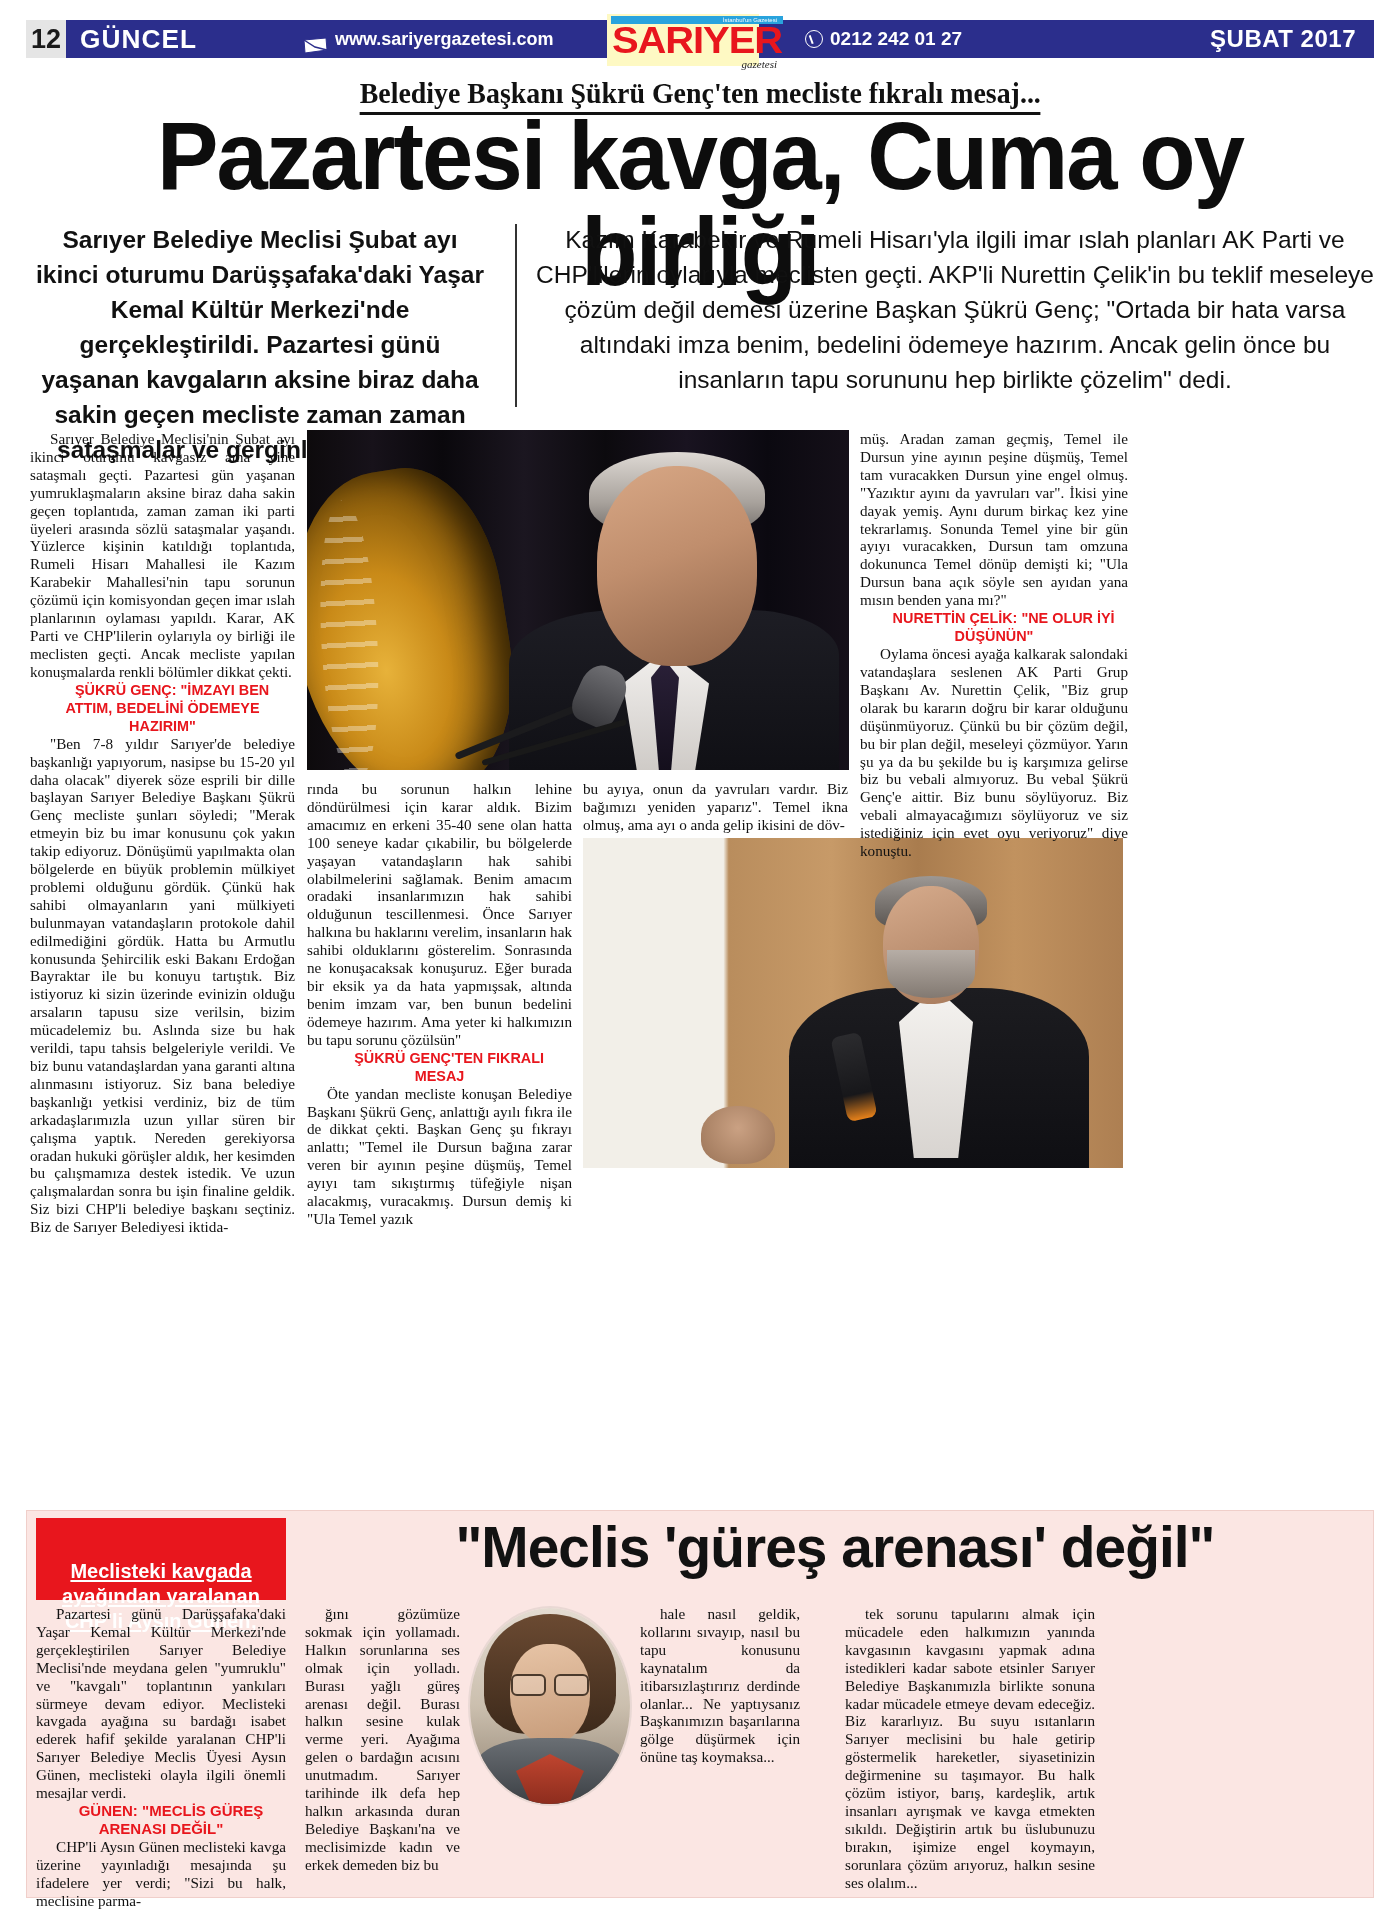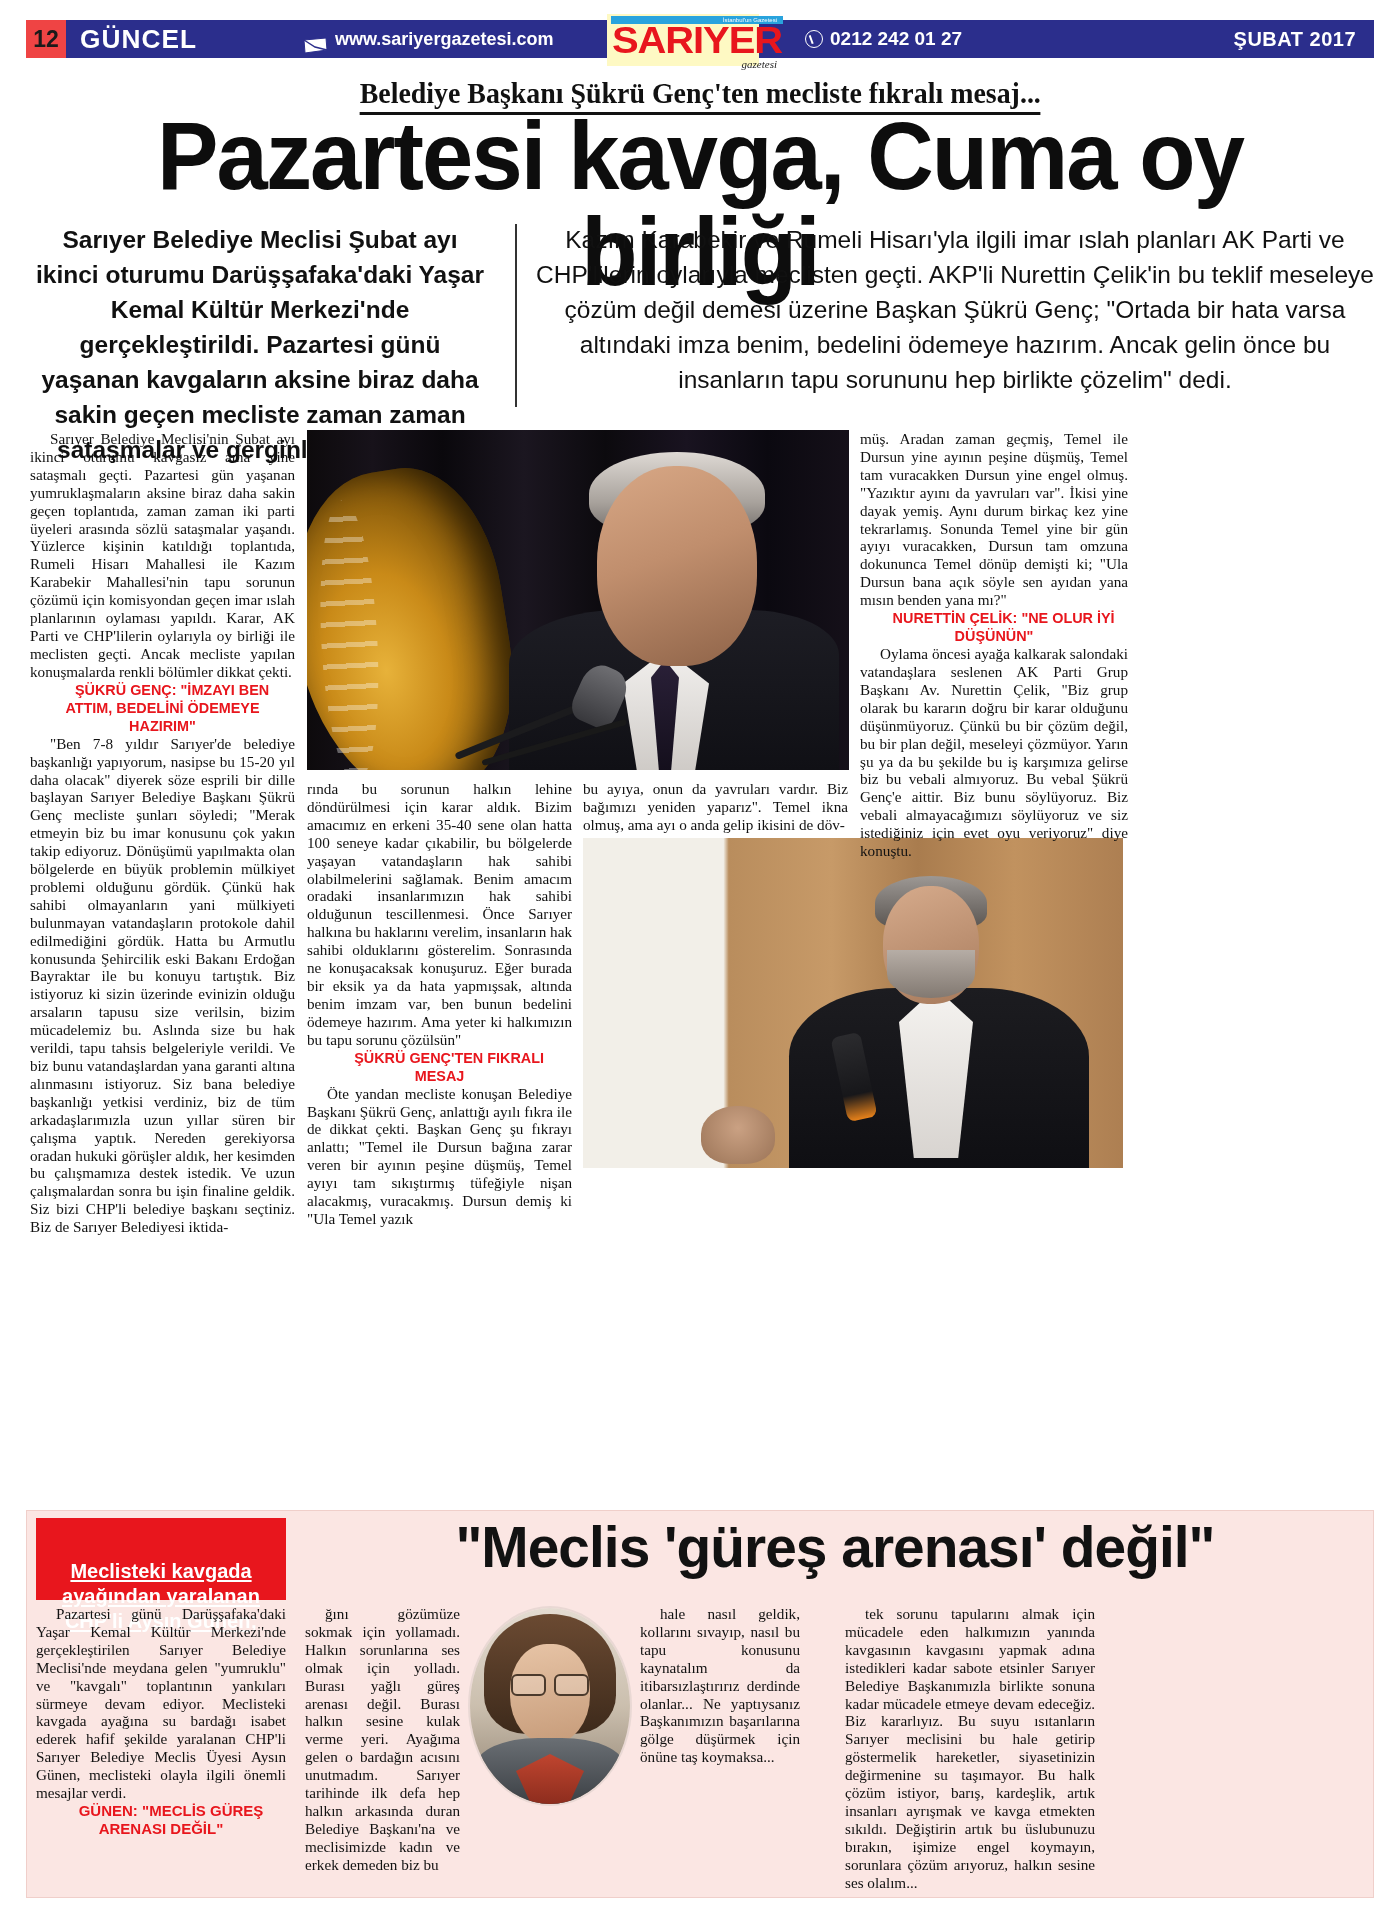--- a/index.html
+++ b/index.html
@@ -13,22 +13,22 @@
   .page{position:relative;width:1400px;height:1919px;}
 
   
   .masthead{
     position:absolute;left:26px;top:20px;width:1348px;height:38px;
     background:#2b2e8c;
   }
   .page-number{
     position:absolute;left:26px;top:20px;width:40px;height:38px;
     color:#ffffff;font-family:"Liberation Sans",sans-serif;
-    font-weight:bold;font-size:23px;line-height:38px;text-align:center;
-    background:#ef4444;color:#1a1a1a;
+    font-weight:bold;font-size:27px;line-height:38px;text-align:center;
+    background:#e5e5e5;color:#1a1a1a;
   }
   .page-num-sep{
     position:absolute;left:66px;top:20px;width:5px;height:38px;background:#2b2e8c;
   }
   .section-name{
     position:absolute;left:80px;top:21px;height:36px;line-height:36px;
     color:#ffffff;font-family:"Liberation Sans",sans-serif;
     font-weight:bold;font-size:25px;letter-spacing:1px;
     transform:scaleX(1.05);transform-origin:left center;
   }
@@ -71,21 +71,21 @@
     display:inline-block;width:16px;height:16px;border:1.6px solid #fff;border-radius:50%;
     position:relative;
   }
   .ph-icon:after{
     content:"";position:absolute;left:4px;top:3px;width:6px;height:9px;
     border-left:2px solid #fff;transform:rotate(-20deg);
   }
   .issue-date{
     position:absolute;right:44px;top:22px;height:34px;line-height:34px;
     color:#ffffff;font-family:"Liberation Sans",sans-serif;
-    font-weight:bold;font-size:20px;letter-spacing:0.5px;
+    font-weight:bold;font-size:24px;letter-spacing:0.5px;
   }
 
   
   .kicker{
     position:absolute;left:0;top:76px;width:1400px;text-align:center;
     font-family:Liberation Serif, serif;font-weight:bold;
     font-size:30px;color:#111;
   }
   .kicker span{
     border-bottom:3px solid #111;padding-bottom:2px;
@@ -434,20 +434,21 @@
     <div class="p-hair"></div>
     <div class="p-face"></div>
     <div class="p-glass"></div>
     <div class="p-body"></div>
     <div class="p-scarf"></div>
   </div>
 
   <div class="bcol" id="bcol1">
     <p>Pazartesi günü Darüşşafaka'daki Yaşar Kemal Kültür Merkezi'nde gerçekleştirilen Sarıyer Belediye Meclisi'nde meydana gelen "yumruklu" ve "kavgalı" toplantının yankıları sürmeye devam ediyor. Meclisteki kavgada ayağına su bardağı isabet ederek hafif şekilde yaralanan CHP'li Sarıyer Belediye Meclis Üyesi Aysın Günen, meclisteki olayla ilgili önemli mesajlar verdi.</p>
     <p class="bsub">GÜNEN: "MECLİS GÜREŞ ARENASI DEĞİL"</p>
+    <p>CHP'li Aysın Günen meclisteki kavga üzerine yayınladığı mesajında şu ifadelere yer verdi; "Sizi bu halk, meclisine parma-</p>
   </div>
 
   <div class="bcol" id="bcol2">
     <p class="noind">ğını gözümüze sokmak için yollamadı. Halkın sorunlarına ses olmak için yolladı. Burası yağlı güreş arenası değil. Burası halkın sesine kulak verme yeri. Ayağıma gelen o bardağın acısını unutmadım. Sarıyer tarihinde ilk defa hep halkın arkasında duran Belediye Başkanı'na ve meclisimizde kadın ve erkek demeden biz bu</p>
   </div>
 
   <div class="bcol" id="bcol3">
     <p class="noind">hale nasıl geldik, kollarını sıvayıp, nasıl bu tapu konusunu kaynatalım da itibarsızlaştırırız derdinde olanlar... Ne yaptıysanız Başkanımızın başarılarına gölge düşürmek için önüne taş koymaksa...</p>
   </div>
 

